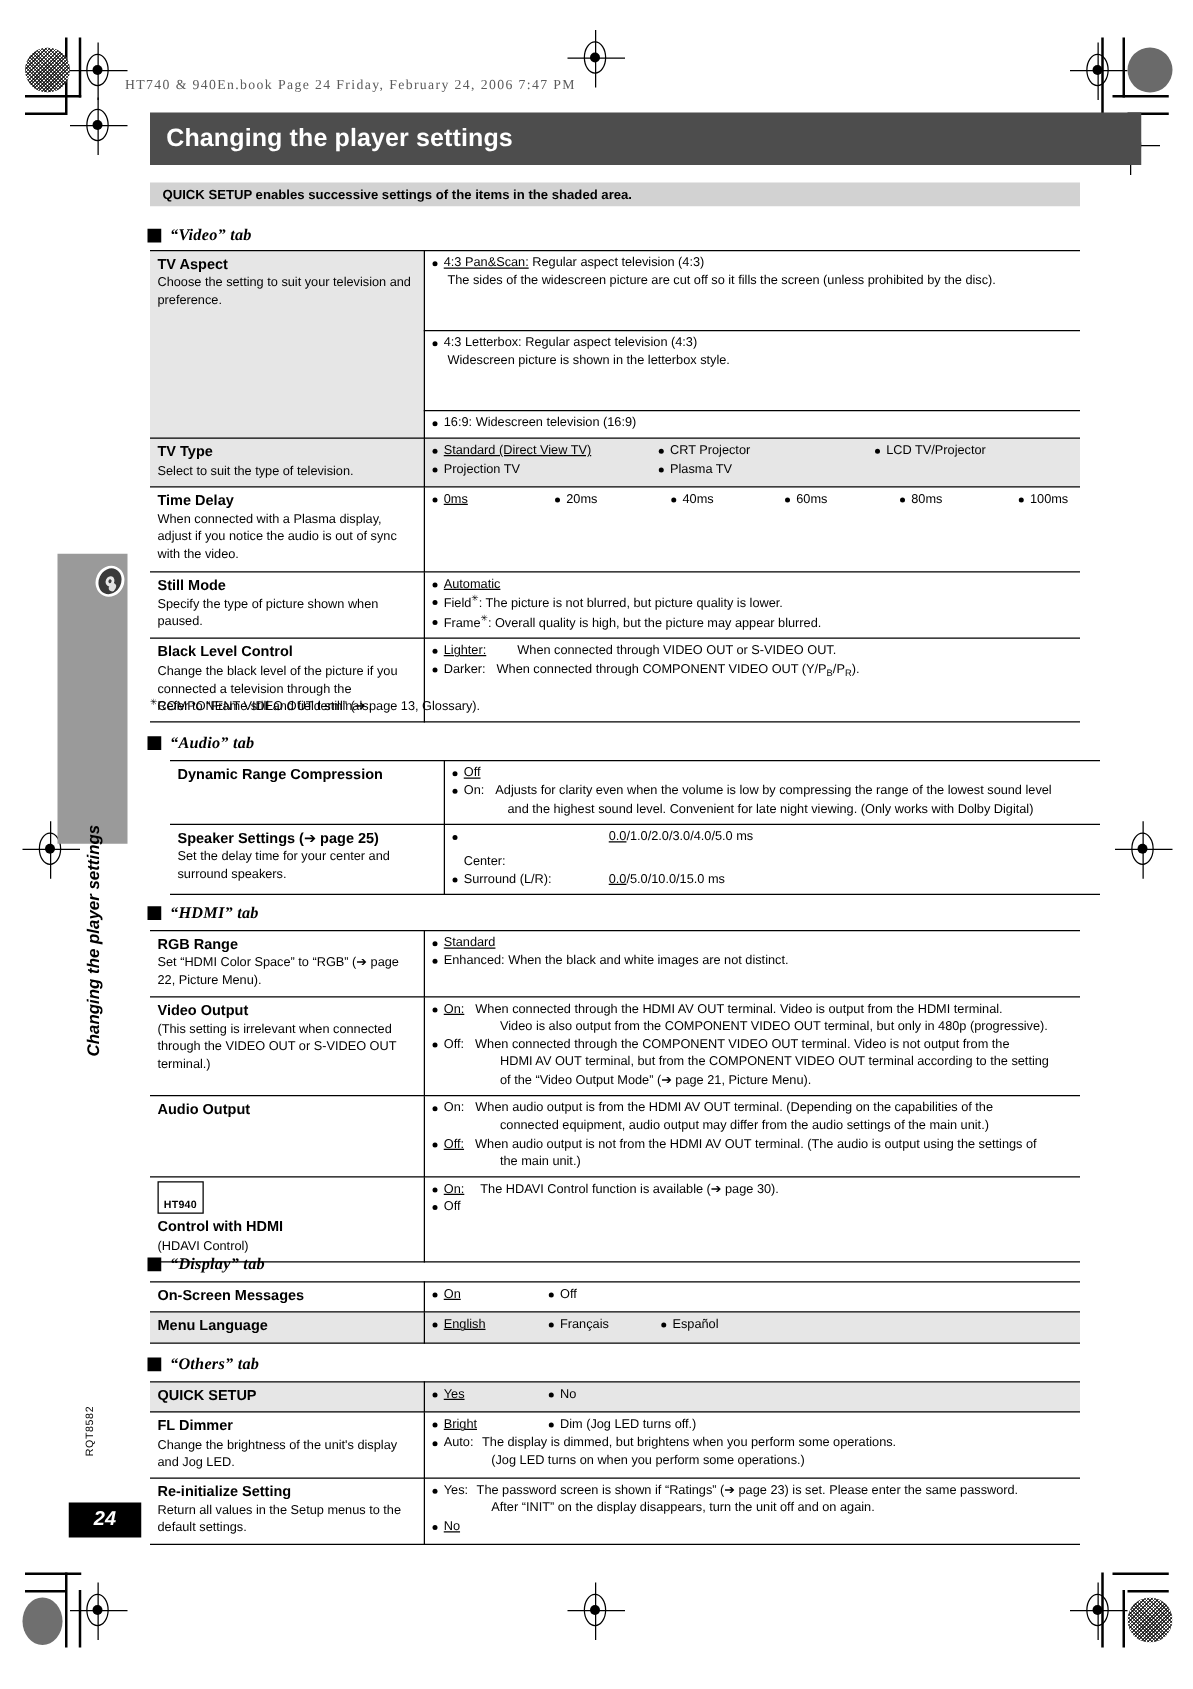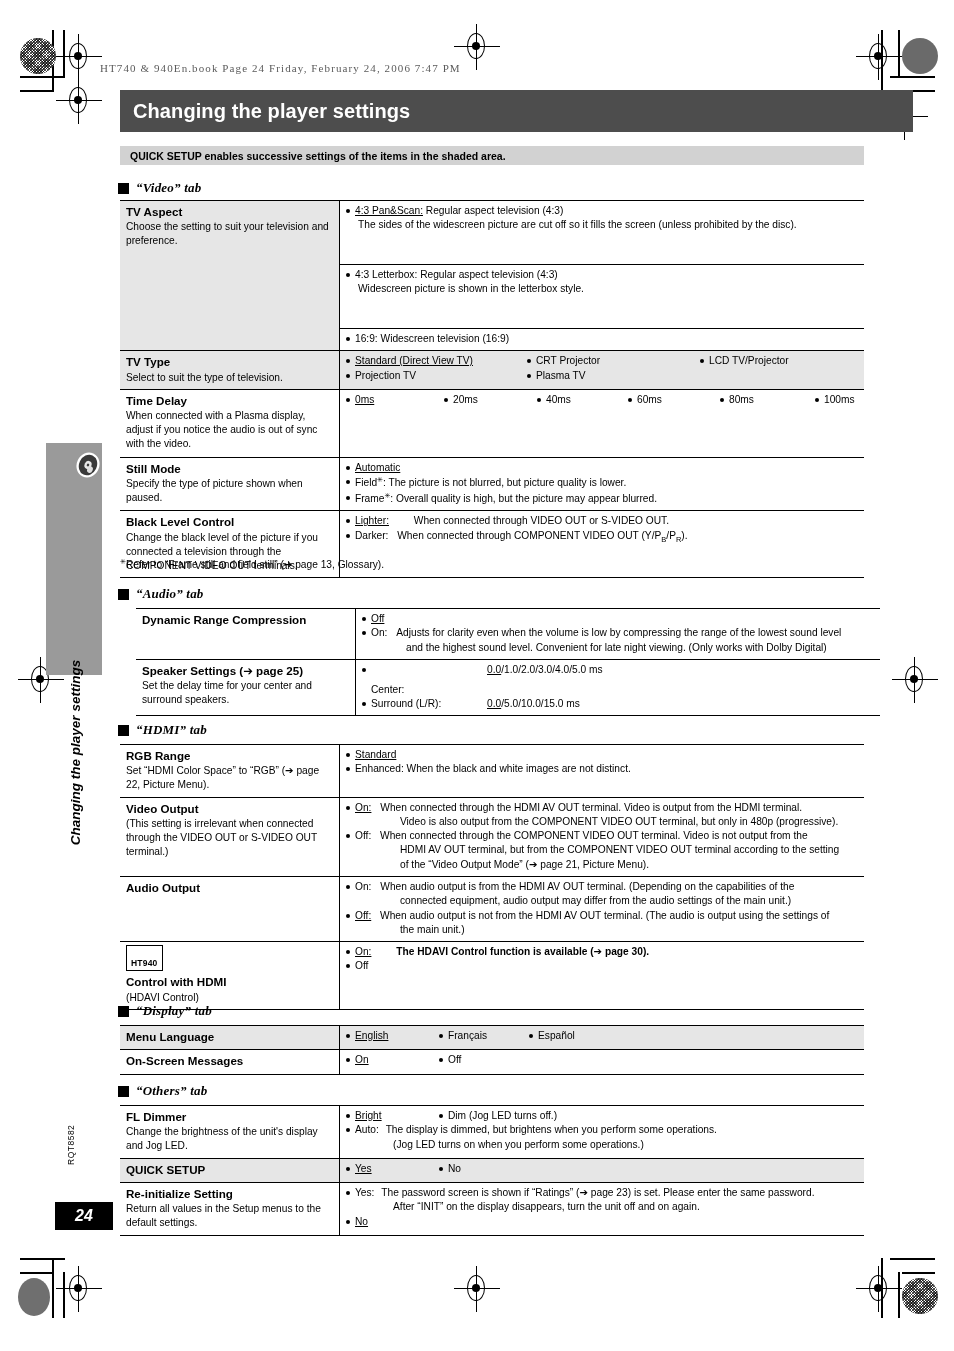--- a/index.html
+++ b/index.html
@@ -412,97 +412,97 @@
   </tr>
   <tr>
     <td class="lft" style="height:58px;">
       <span class="badge">HT940</span>
       <span class="rowname">Control with HDMI</span>
       <span class="rowdesc">(HDAVI Control)</span>
     </td>
     <td>
       <div class="opt">
         <span class="u">On:</span>
-        <span style="margin-left:22px;font-weight:bold;">The HDAVI Control function is available (➔ page 30).</span>
+        <span style="margin-left:10px;">The HDAVI Control function is available (➔ page 30).</span>
       </div>
       <div class="opt"><span>Off</span></div>
     </td>
   </tr>
 </tbody>
   </table>
 
 <div class="secthead" style="left:118px;top:1003px;">
   <span class="sq"></span>
   <span class="lbl">“Display” tab</span>
 </div>
 
 <table class="tbl" style="left:120px;top:1025px;width:744px;">
   <tbody>
       <tr>
+    <td class="lft">
+      <span class="rowname">On-Screen Messages</span>
+    </td>
+    <td>
+      <div style="display:flex;">
+        <div class="opt" style="width:84px;"><span class="u">On</span></div>
+        <div class="opt"><span>Off</span></div>
+      </div>
+    </td>
+  </tr>
+  <tr>
     <td class="lft shade">
       <span class="rowname">Menu Language</span>
     </td>
     <td class="shade">
       <div style="display:flex;">
         <div class="opt" style="width:84px;"><span class="u">English</span></div>
         <div class="opt" style="width:81px;"><span>Français</span></div>
         <div class="opt"><span>Español</span></div>
       </div>
     </td>
   </tr>
-  <tr>
-    <td class="lft">
-      <span class="rowname">On-Screen Messages</span>
-    </td>
-    <td>
-      <div style="display:flex;">
-        <div class="opt" style="width:84px;"><span class="u">On</span></div>
-        <div class="opt"><span>Off</span></div>
-      </div>
-    </td>
-  </tr>
 </tbody>
   </table>
 
 <div class="secthead" style="left:118px;top:1083px;">
   <span class="sq"></span>
   <span class="lbl">“Others” tab</span>
 </div>
 
 <table class="tbl" style="left:120px;top:1105px;width:744px;">
   <tbody>
       <tr>
+    <td class="lft shade">
+      <span class="rowname">QUICK SETUP</span>
+    </td>
+    <td class="shade">
+      <div style="display:flex;">
+        <div class="opt" style="width:84px;"><span class="u">Yes</span></div>
+        <div class="opt"><span>No</span></div>
+      </div>
+    </td>
+  </tr>
+  <tr>
     <td class="lft">
       <span class="rowname">FL Dimmer</span>
       <span class="rowdesc">Change the brightness of the unit's display and Jog LED.</span>
     </td>
     <td>
       <div style="display:flex;">
         <div class="opt" style="width:84px;"><span class="u">Bright</span></div>
         <div class="opt"><span>Dim (Jog LED turns off.)</span></div>
       </div>
       <div class="opt">
         <span>Auto:</span>
         <span style="margin-left:4px;">The display is dimmed, but brightens when you perform some operations.</span>
       </div>
       <div class="cont" style="padding-left:47px;">(Jog LED turns on when you perform some operations.)</div>
     </td>
   </tr>
   <tr>
-    <td class="lft shade">
-      <span class="rowname">QUICK SETUP</span>
-    </td>
-    <td class="shade">
-      <div style="display:flex;">
-        <div class="opt" style="width:84px;"><span class="u">Yes</span></div>
-        <div class="opt"><span>No</span></div>
-      </div>
-    </td>
-  </tr>
-  <tr>
     <td class="lft">
       <span class="rowname">Re-initialize Setting</span>
       <span class="rowdesc">Return all values in the Setup menus to the default settings.</span>
     </td>
     <td>
       <div class="opt">
         <span>Yes:</span>
         <span style="margin-left:4px;">The password screen is shown if “Ratings” (➔ page 23) is set. Please enter the same password.</span>
       </div>
       <div class="cont" style="padding-left:47px;">After “INIT” on the display disappears, turn the unit off and on again.</div>

